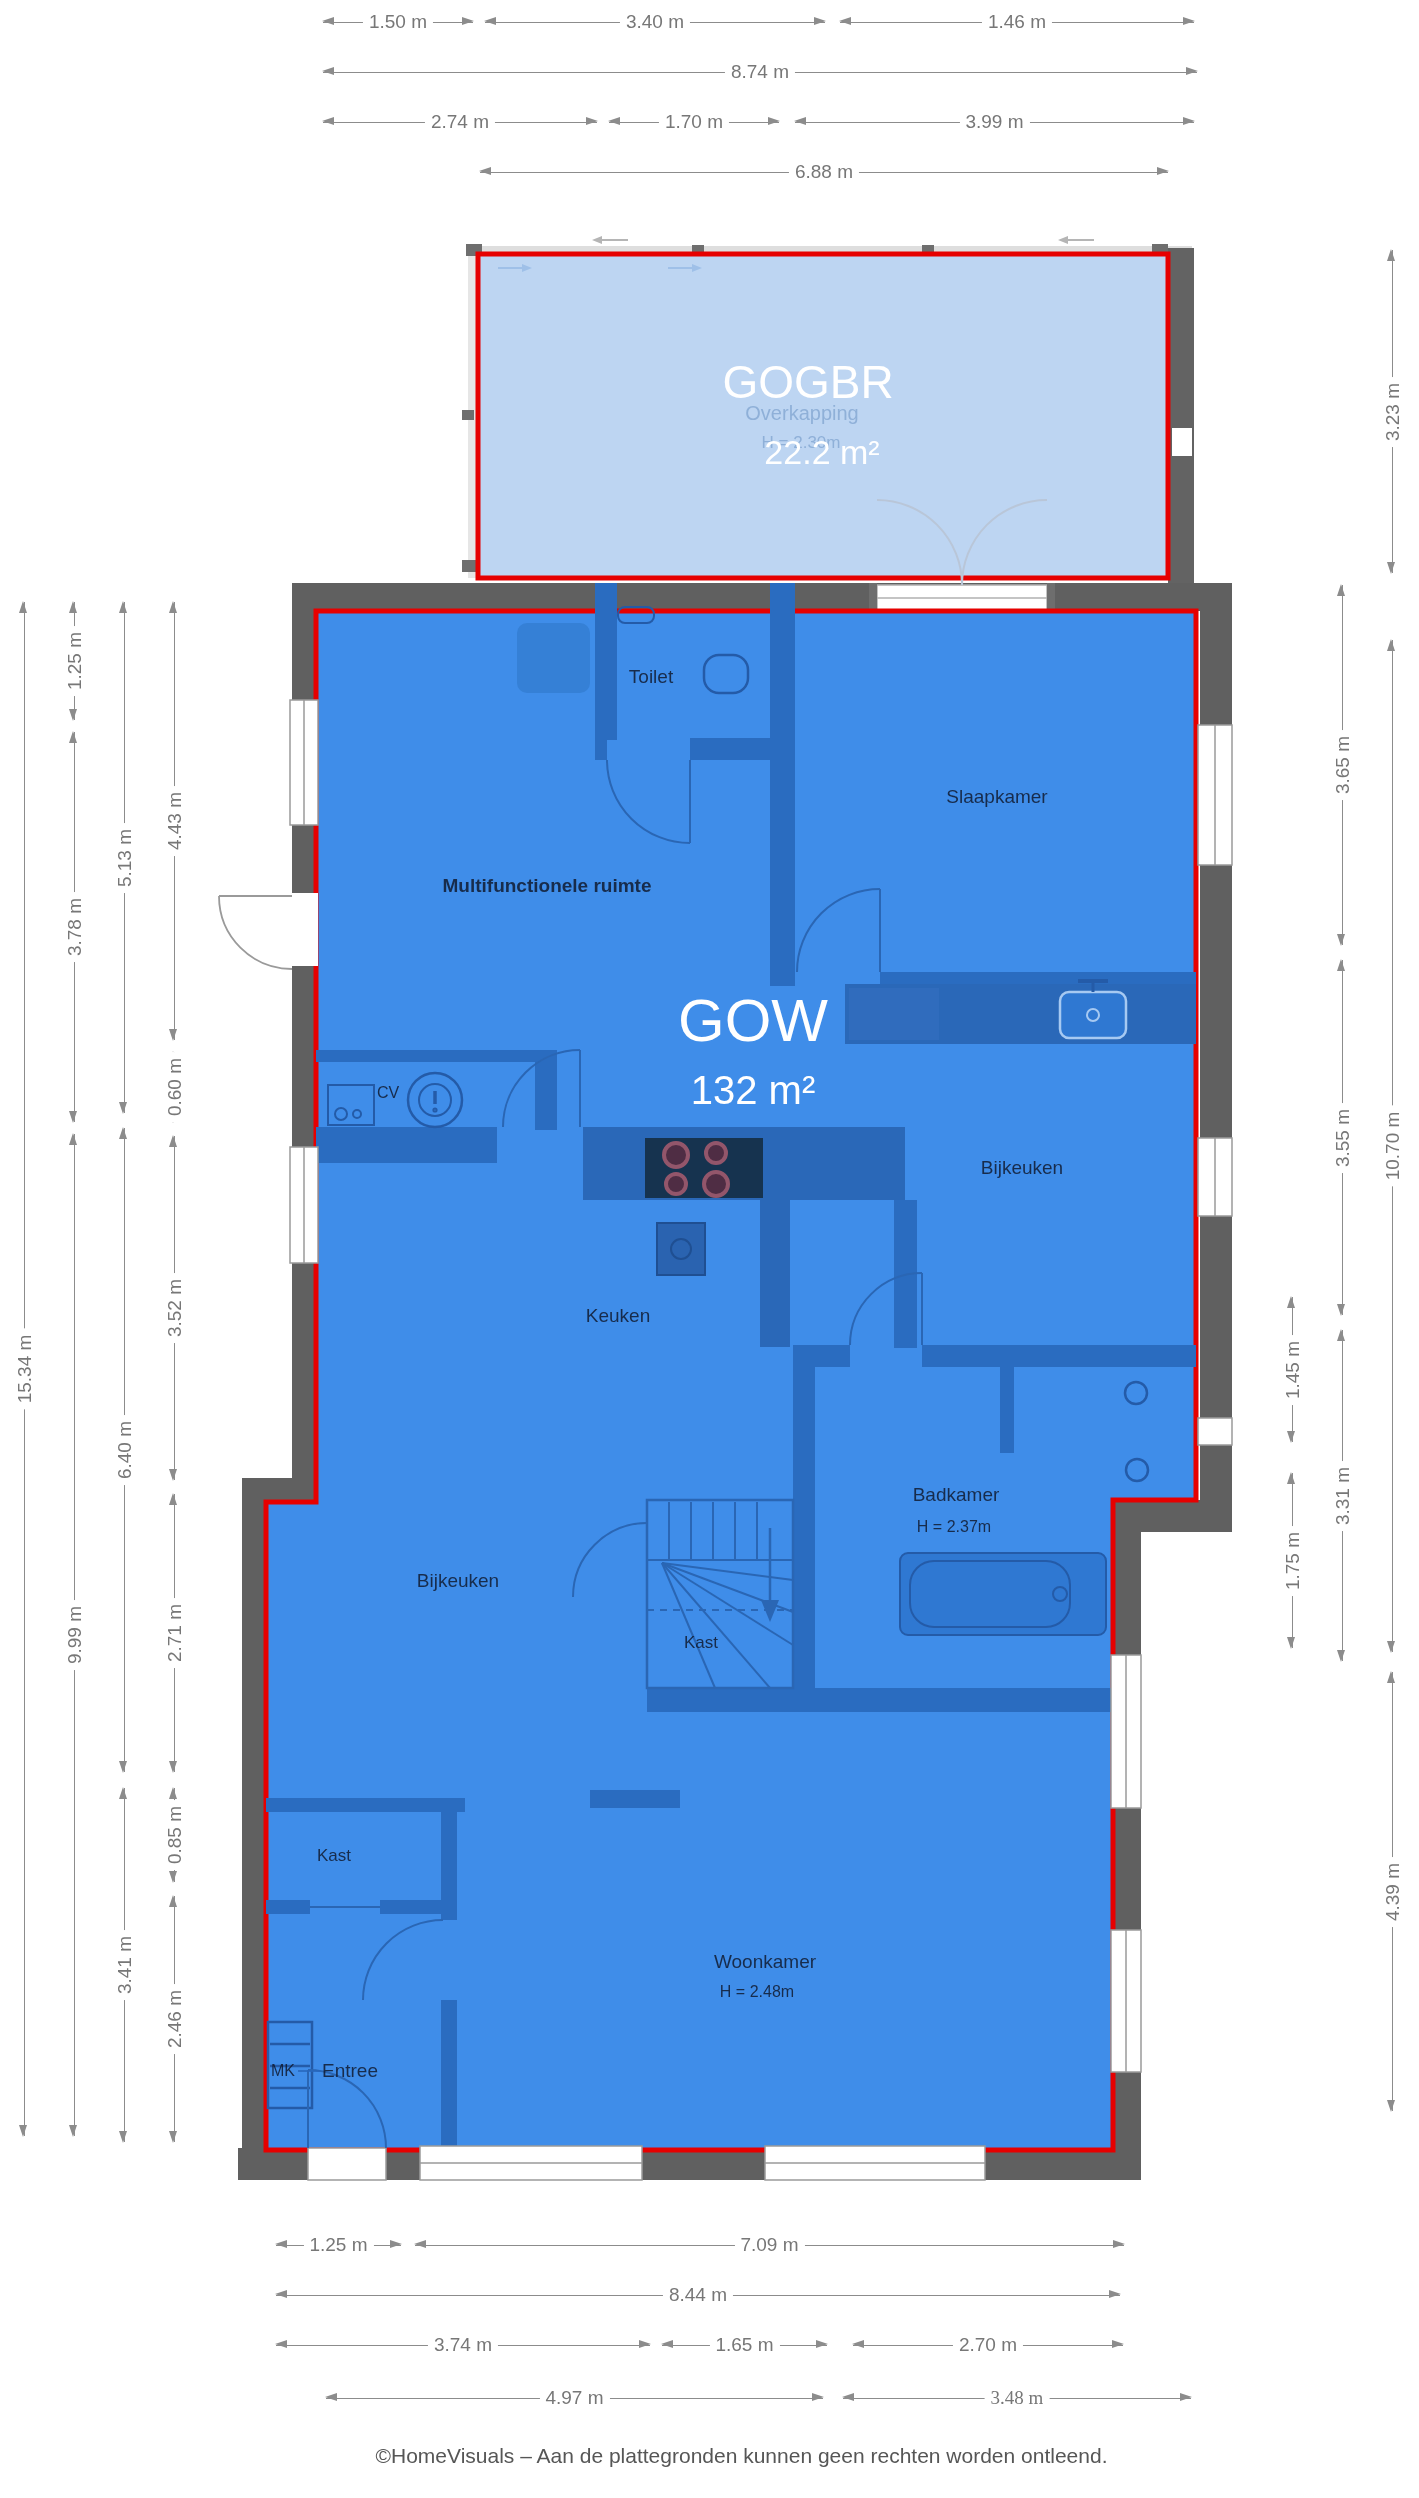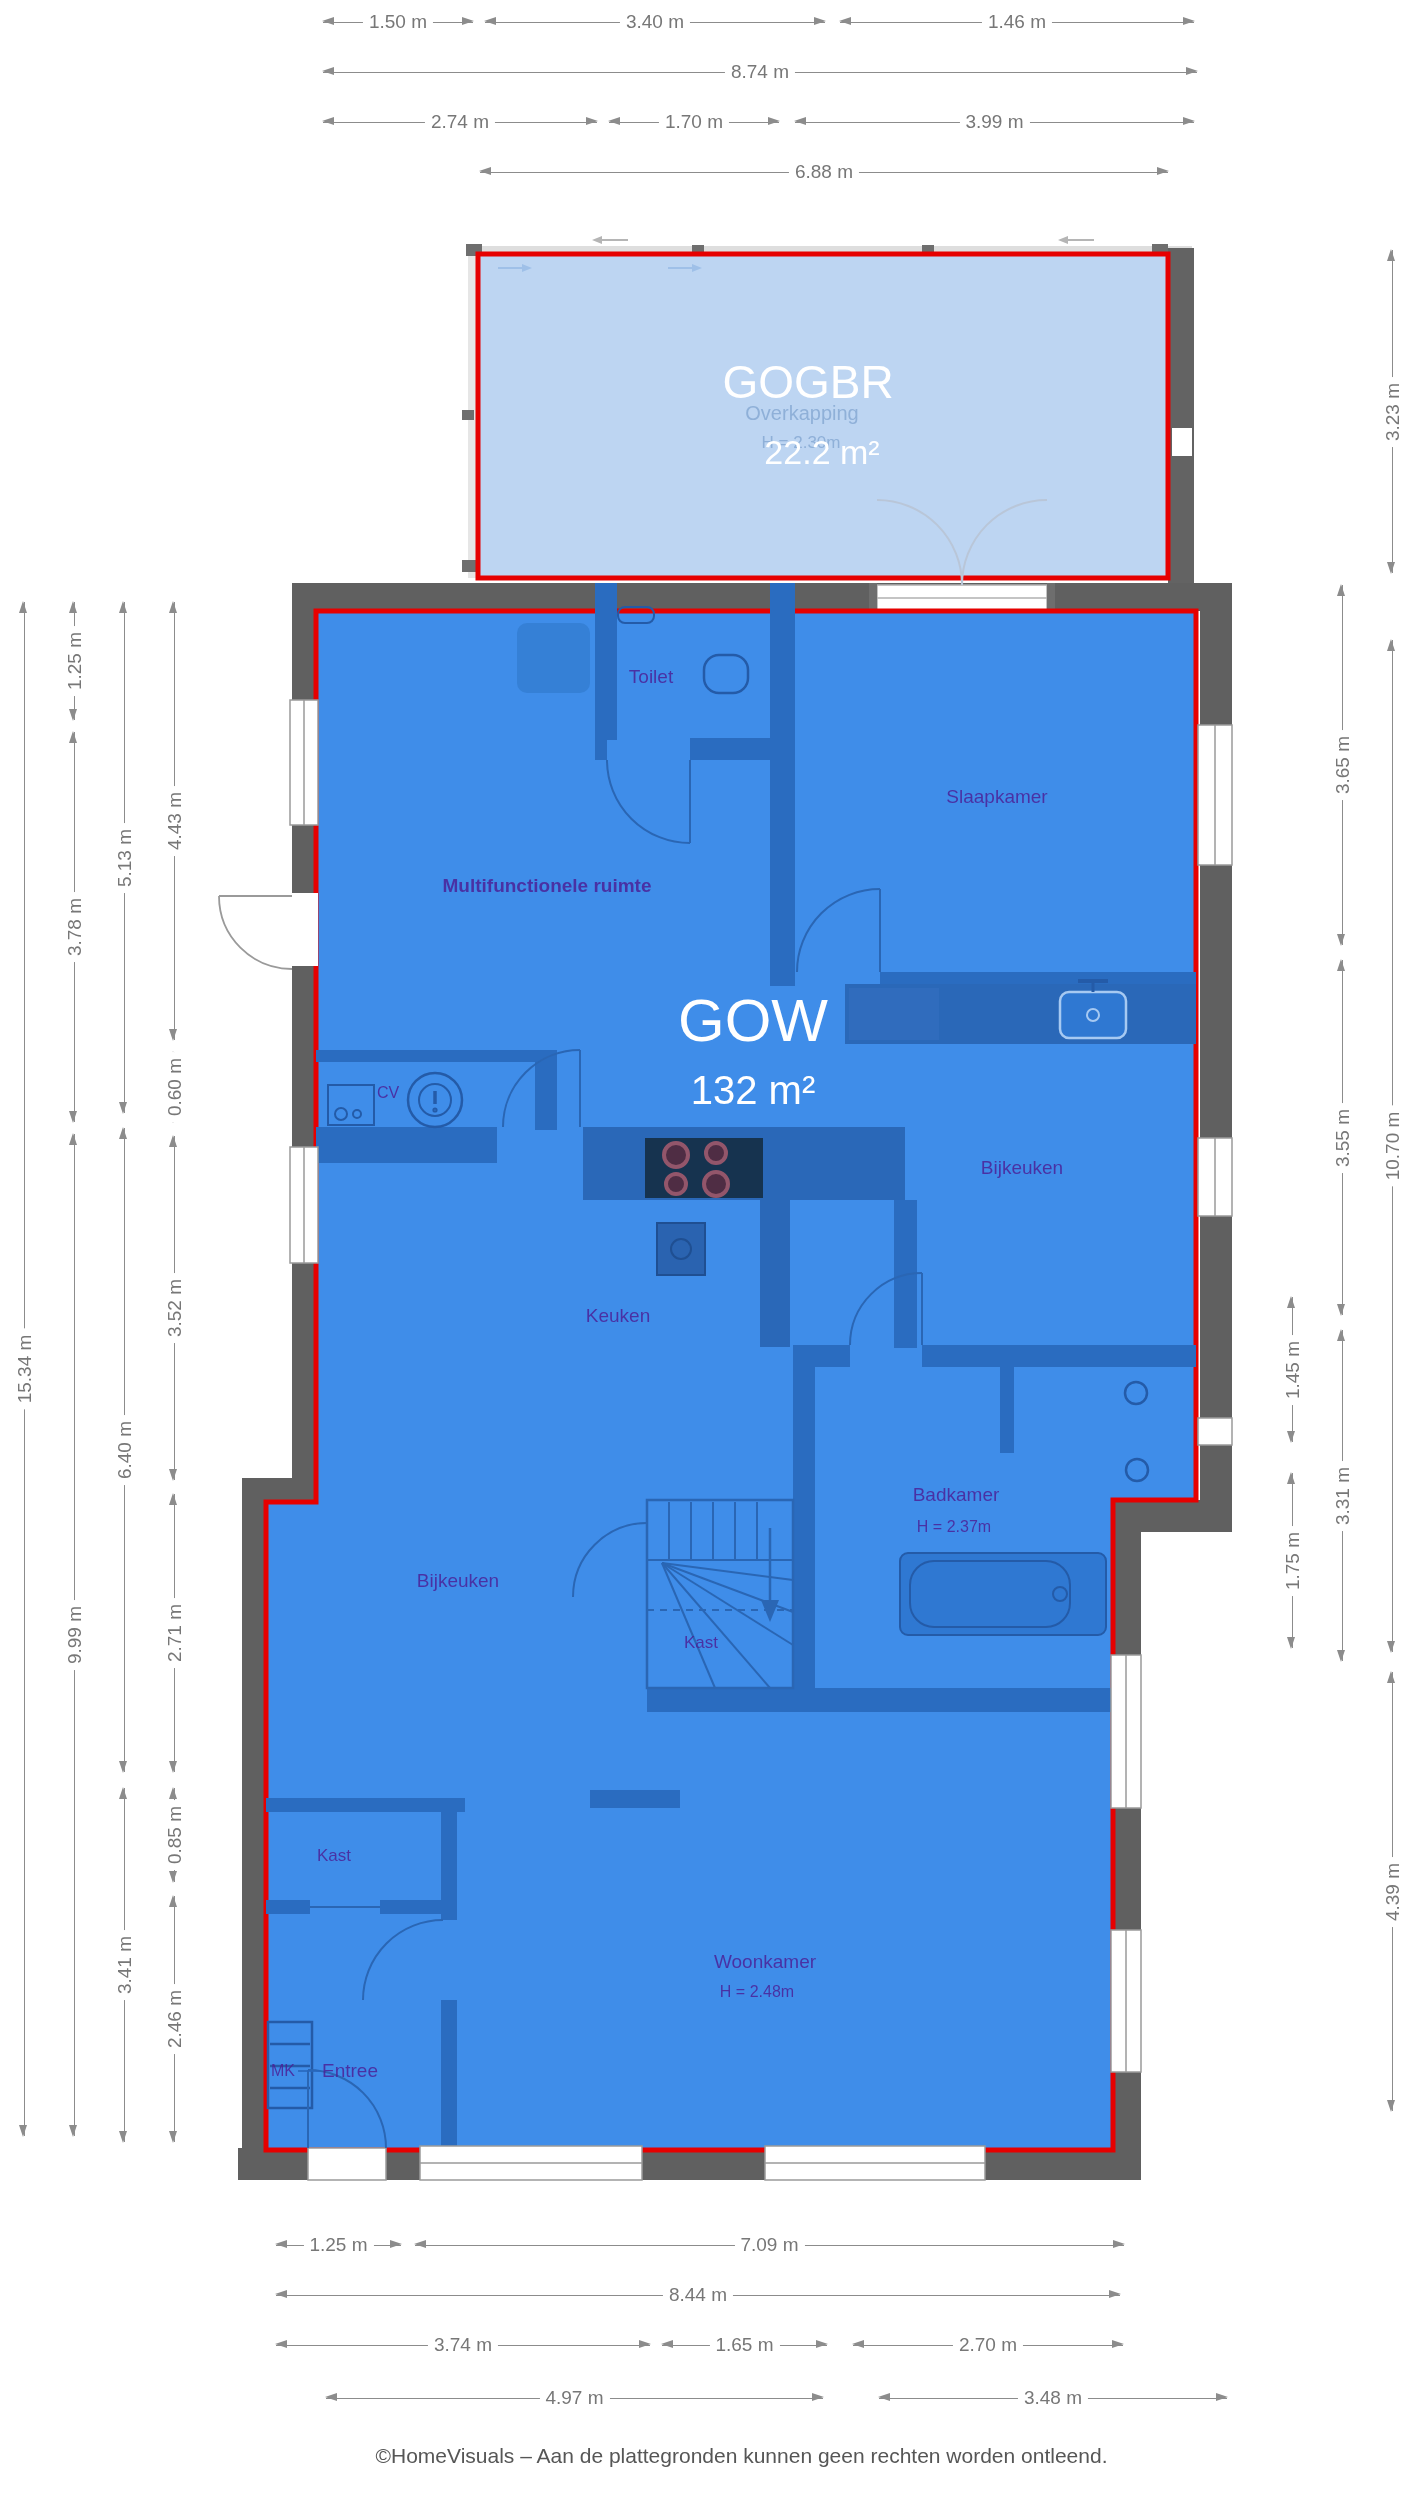--- a/index.html
+++ b/index.html
@@ -1,20 +1,20 @@
 <!DOCTYPE html>
 <html><head>
 <meta charset="utf-8">
 <style>
   html,body{margin:0;padding:0;background:#ffffff;}
   #stage{position:relative;width:1419px;height:2498px;background:#ffffff;overflow:hidden;
          font-family:"Liberation Sans", sans-serif;}
   svg{position:absolute;left:0;top:0;}
   .txt{position:absolute;transform:translate(-50%,-50%);white-space:nowrap;line-height:1.05;}
-  .room{color:#4c1d95;opacity:.82;font-size:19px;}
+  .room{color:#0f172a;opacity:.82;font-size:19px;}
   .room-sm{font-size:16px;}
   .big{color:#ffffff;}
   .faint{color:#8fb0d8;}
   
   .dim{position:absolute;}
   .dim-h{height:0;border-top:1.5px solid #8c8c8c;}
   .dim-v{width:0;border-left:1.5px solid #8c8c8c;}
   .dim span{position:absolute;background:#ffffff;color:#777777;font-size:19px;
             padding:0 6px;white-space:nowrap;}
   .dim-h span{left:50%;top:0;transform:translate(-50%,-54%);}
@@ -431,21 +431,21 @@
   <div class="dim dim-h" style="left:853px;top:2345px;width:270px;">
       <i class="ah al"></i>
       <i class="ah ar"></i>
       <span>2.70 m</span>
     </div>
   <div class="dim dim-h" style="left:326px;top:2398px;width:497px;">
       <i class="ah al"></i>
       <i class="ah ar"></i>
       <span>4.97 m</span>
     </div>
-  <div class="dim dim-h" style="left:879px;top:2398px;width:348px;">
+  <div class="dim dim-h" style="left:843px;top:2398px;width:348px;font-family:Liberation Serif, serif;">
       <i class="ah al"></i>
       <i class="ah ar"></i>
       <span>3.48 m</span>
     </div>
 
   <div class="footer" style="top:2444px;font-size:21px;">©HomeVisuals – Aan de plattegronden kunnen geen rechten worden ontleend.</div>
 
 </div>
 
 </body></html>

